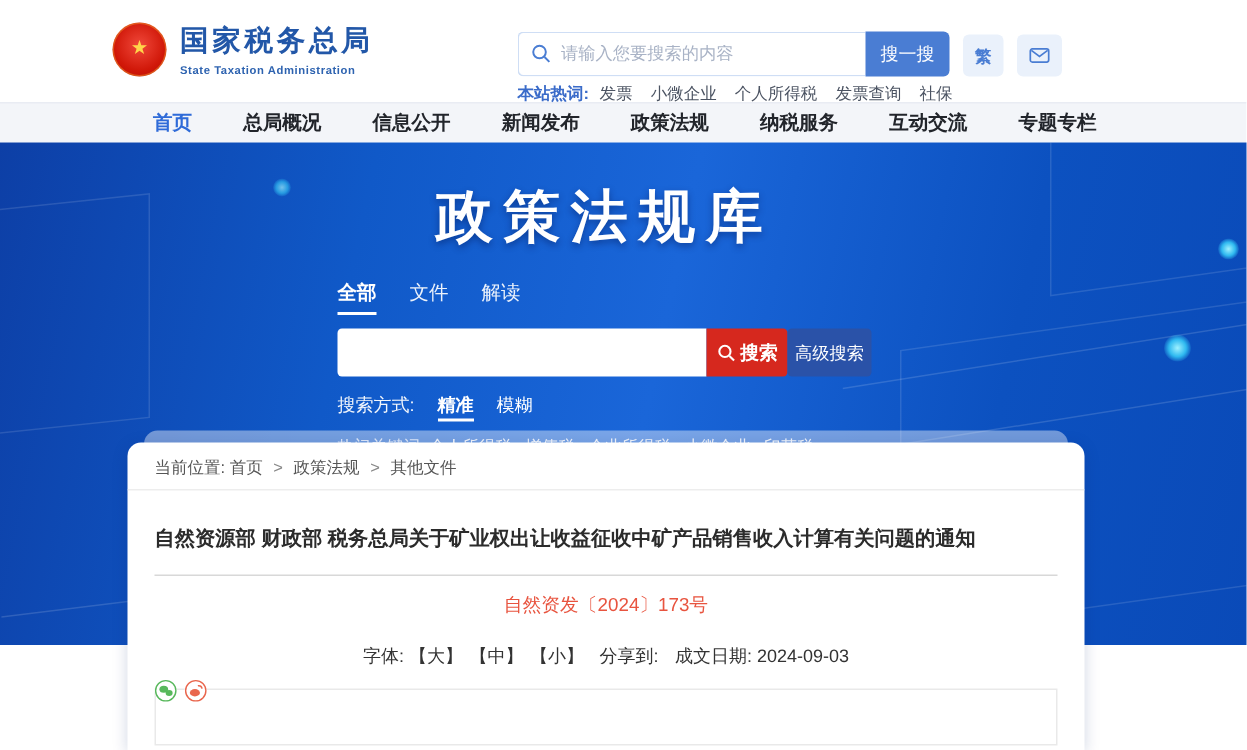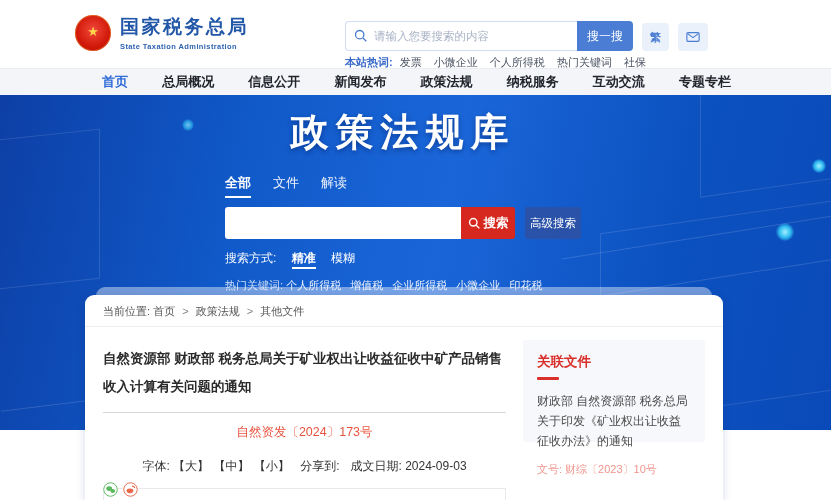--- a/index.html
+++ b/index.html
@@ -40,33 +40,33 @@
   .nav a.active { color:#2f6bd8; }
 
   
   .banner { position:absolute; left:0; top:95px; width:831px; height:335px; overflow:hidden;
     background:linear-gradient(102deg, #0d3fa6 0%, #1059c8 28%, #1a66d9 52%, #0c51c0 78%, #0a4ab8 100%); }
   .deco-line { position:absolute; background:rgba(255,255,255,.14); height:1px; }
   .deco-box { position:absolute; border:1px solid rgba(255,255,255,.12); }
   .deco-dot { position:absolute; border-radius:50%;
     background:radial-gradient(circle, #9ff1ff 0%, #2fb9f0 45%, rgba(47,150,240,0) 75%); }
   .banner-inner { position:absolute; left:225px; top:0; width:356px; }
-  .banner-title { margin-top:12px; text-align:center; color:#fff; font-size:38px; font-weight:bold;
+  .banner-title { margin-top:24px; text-align:center; color:#fff; font-size:38px; font-weight:bold;
     letter-spacing:7px; font-family:"Liberation Serif","DejaVu Serif",serif;
     text-shadow:0 2px 5px rgba(0,20,80,.45); }
   .banner-tabs { display:flex; gap:22px; margin-top:16px; }
   .banner-tabs a { color:rgba(255,255,255,.92); font-size:13px; text-decoration:none; padding-bottom:4px; }
   .banner-tabs a.active { color:#fff; font-weight:bold; border-bottom:2px solid #fff; }
   .bsearch-row { display:flex; margin-top:9px; height:32px; }
   .bsearch-input { flex:1; border:none; outline:none; border-radius:3px 0 0 3px; padding:0 10px;
     font-size:13px; font-family:inherit; }
   .bsearch-btn { width:54px; background:#d6281e; color:#fff; border:none; border-radius:0 3px 3px 0;
     font-size:12.5px; font-weight:bold; display:flex; align-items:center; justify-content:center; gap:3px;
     cursor:pointer; font-family:inherit; }
-  .badv-btn { width:56px; margin-left:10px; background:#2a52a8; color:#fff; border:none; border-radius:3px;
+  .badv-btn { width:56px; background:#2a52a8; color:#fff; border:none; border-radius:3px;
     font-size:11.5px; cursor:pointer; font-family:inherit; }
   .bmode { margin-top:11px; font-size:12px; color:rgba(255,255,255,.95); }
   .bmode .opt { color:#fff; text-decoration:none; margin-left:12px; }
   .bmode .opt.active { font-weight:bold; border-bottom:2px solid #fff; padding-bottom:2px; }
   .bkeys { margin-top:11px; font-size:11px; color:rgba(214,228,250,.95); }
   .bkeys a { color:rgba(255,255,255,.92); text-decoration:none; margin-right:6px; }
 
   
   .card-ghost { position:absolute; left:96px; top:287px; width:616px; height:18px;
     background:rgba(255,255,255,.42); border-radius:9px; }
@@ -127,21 +127,21 @@
         <polyline points="1.8,2.6 8,7.2 14.2,2.6" fill="none" stroke="#4a7dd3" stroke-width="1.3"></polyline>
       </svg>
     </button>
   </div>
 
   <div class="hotwords">
     <span class="lbl">本站热词:</span>
     <a href="#">发票</a>
     <a href="#">小微企业</a>
     <a href="#">个人所得税</a>
-    <a href="#">热门关键词</a>
+    <a href="#">发票查询</a>
     <a href="#">社保</a>
   </div>
 </div>
 
 <div class="nav">
   <a href="#" class="active">首页</a>
   <a href="#">总局概况</a>
   <a href="#">信息公开</a>
   <a href="#">新闻发布</a>
   <a href="#">政策法规</a>
@@ -245,20 +245,14 @@
             <path d="M9.5 4.5 q2.5 -.5 3 2" fill="none" stroke="#e9664d" stroke-width="1.1"></path>
           </svg>
         </span>
       </div>
 
       <div class="body-box">
         
       </div>
     </div>
 
-    <div class="aside">
-      <h3>关联文件</h3>
-      <div class="bar"></div>
-      <a href="#" class="rel-link">财政部 自然资源部 税务总局关于印发《矿业权出让收益征收办法》的通知</a>
-      <div class="rel-no">文号: 财综〔2023〕10号</div>
-    </div>
   </div>
 </div>
 
 </body></html>

